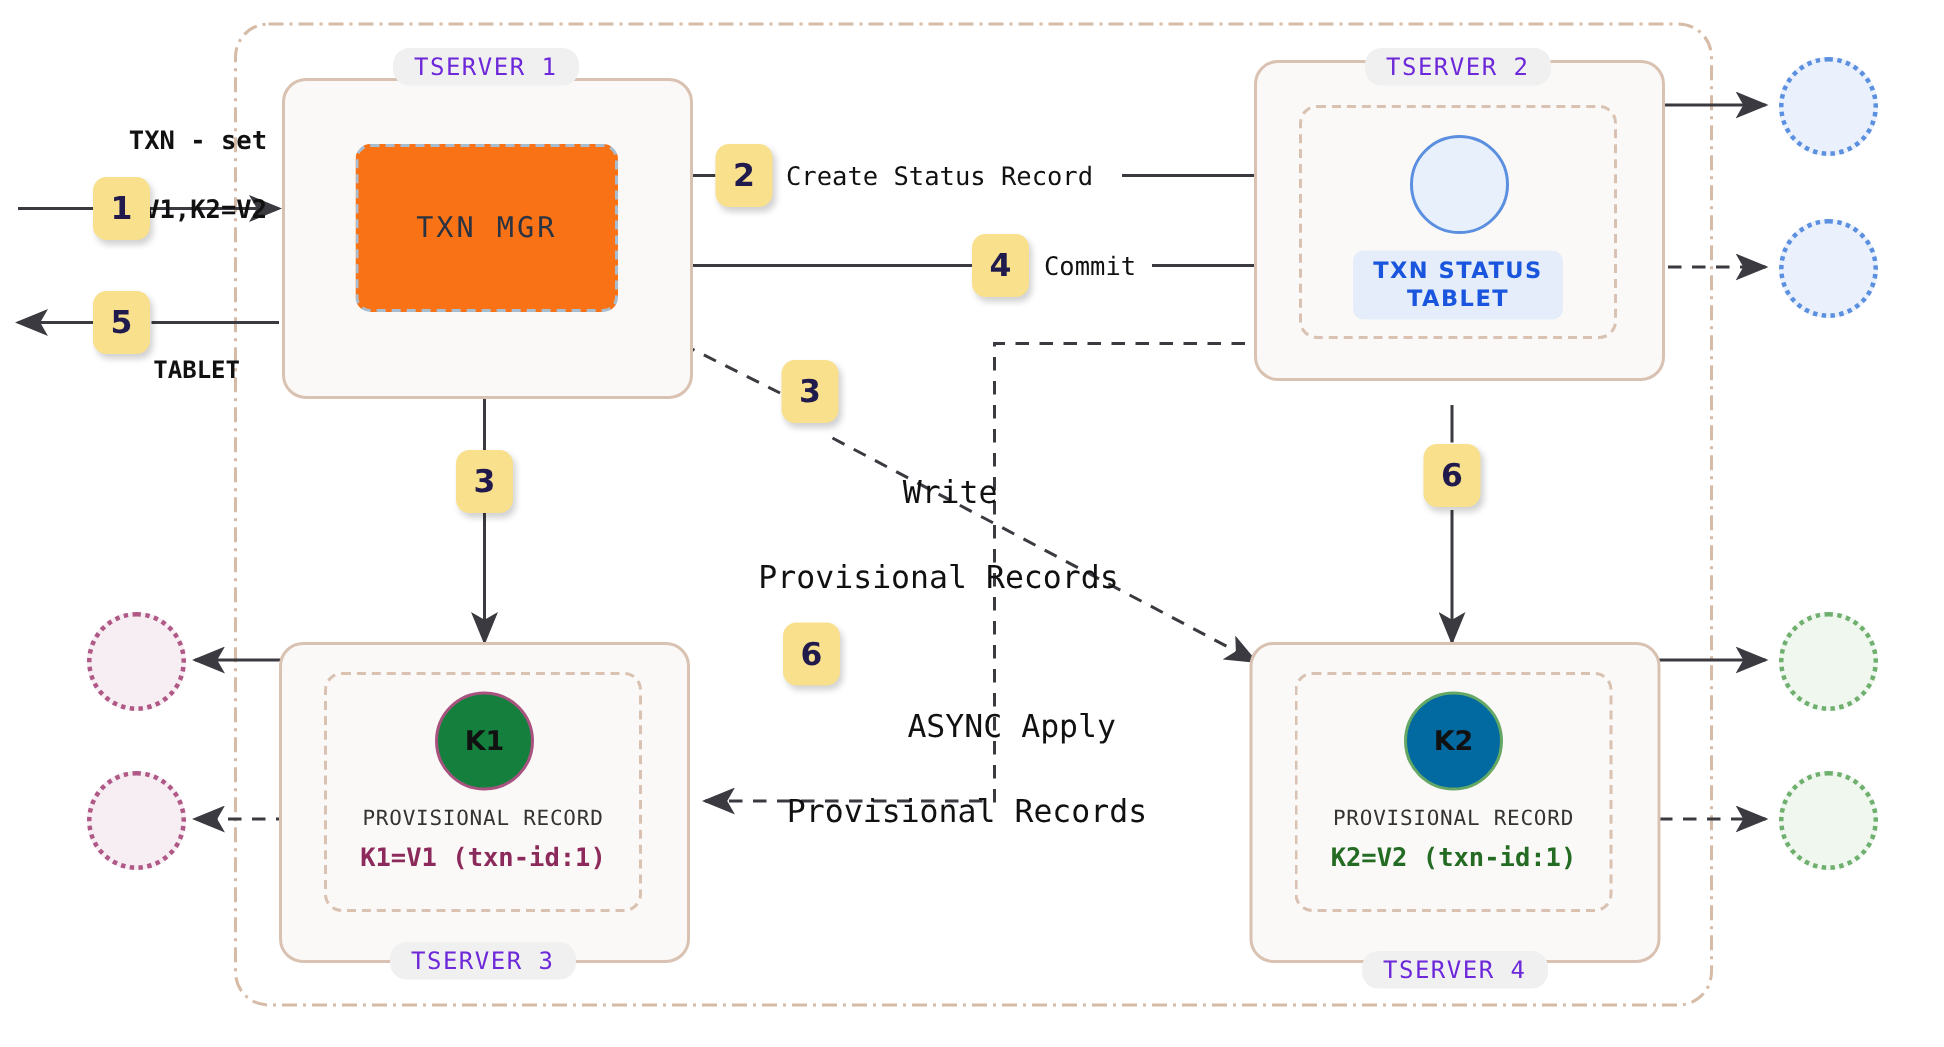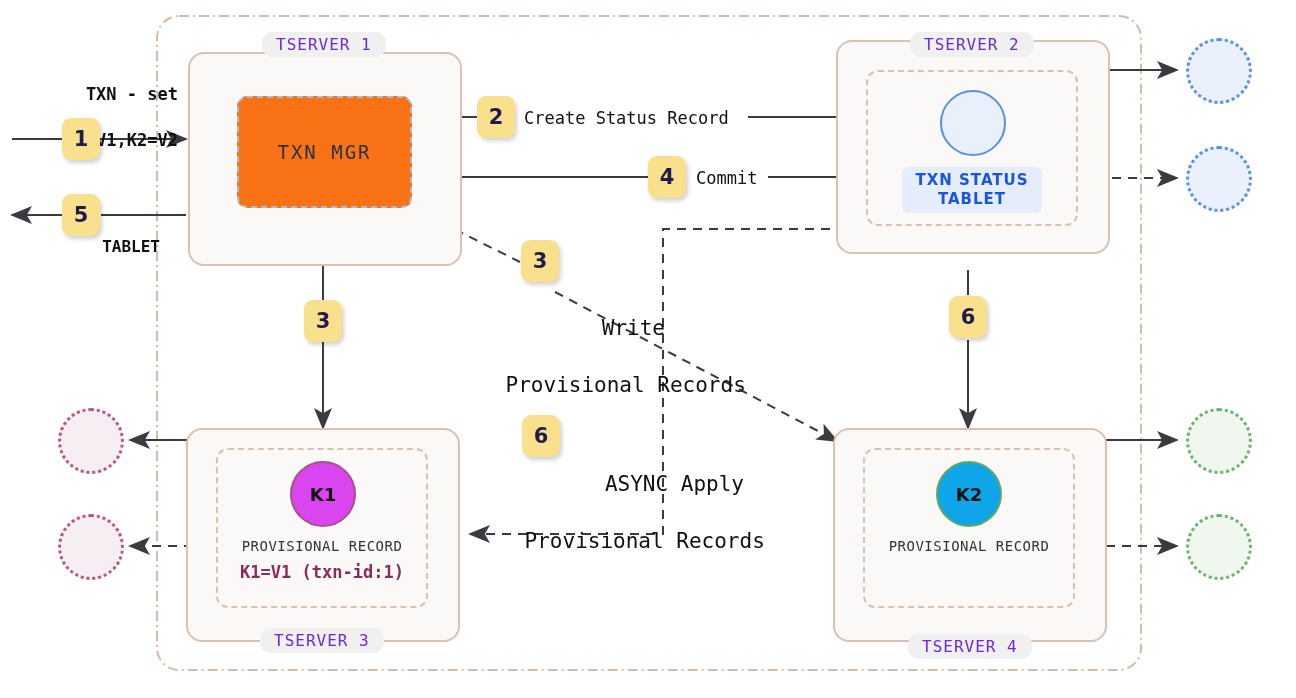--- a/index.html
+++ b/index.html
@@ -12,22 +12,22 @@
   .tslabel{position:absolute;background:#f0f0f0;border-radius:11px;padding:3px 14px;
            font-size:16px;letter-spacing:1px;color:#6d28d9;white-space:nowrap;}
   .inner-dashdot{position:absolute;border:2px dashed #d9c2b2;border-radius:12px;box-sizing:border-box;}
   .txnmgr{position:absolute;background:#f97316;border:2px dashed #a9bdd1;border-radius:10px;
           box-sizing:border-box;display:flex;align-items:center;justify-content:center;
           font-size:19px;letter-spacing:2px;color:#2a3342;}
 
   
   .keycircle{position:absolute;border-radius:50%;display:flex;align-items:center;justify-content:center;
              font-family:"DejaVu Sans",sans-serif;font-weight:bold;font-size:18px;color:#111;box-sizing:border-box;}
-  .k1c{background:#d946ef;border:2px solid #a8537f;}
-  .k2c{background:#0ea5e9;border:2px solid #65a865;}
+  .k1c{background:#15803d;border:2px solid #a8537f;}
+  .k2c{background:#0369a1;border:2px solid #65a865;}
   .bluec{background:#e8f0fc;border:2px solid #5b8fe0;}
   .ghost{position:absolute;border-radius:50%;box-sizing:border-box;}
   .ghost-pink{background:#f7eef3;border:3px dotted #b05886;}
   .ghost-blue{background:#eaf1fd;border:3px dotted #5b8fe0;}
   .ghost-green{background:#eff7ef;border:3px dotted #6fb06f;}
 
   
   .badge{position:absolute;background:#f9e08d;border-radius:9px;width:38px;height:42px;
          display:flex;align-items:center;justify-content:center;color:#201a4d;
          font-family:"DejaVu Sans",sans-serif;font-weight:bold;font-size:21px;
@@ -123,20 +123,21 @@
   <div class="inner-dashdot" style="left:216px;top:448px;width:212px;height:160px;"></div>
   <div class="keycircle k1c" style="left:290px;top:461px;width:66px;height:66px;">K1</div>
   <div class="prov-title" style="left:216px;top:538px;width:212px;">PROVISIONAL RECORD</div>
   <div class="prov-val pink" style="left:216px;top:562px;width:212px;">K1=V1 (txn-id:1)</div>
 
   <div class="tserver" style="left:833px;top:428px;width:274px;height:214px;"></div>
   <div class="tslabel" style="left:908px;top:634px;">TSERVER 4</div>
   <div class="inner-dashdot" style="left:863px;top:448px;width:212px;height:160px;"></div>
   <div class="keycircle k2c" style="left:936px;top:461px;width:66px;height:66px;">K2</div>
   <div class="prov-title" style="left:863px;top:538px;width:212px;">PROVISIONAL RECORD</div>
+  <div class="prov-val green" style="left:863px;top:562px;width:212px;">K2=V2 (txn-id:1)</div>
 
   <div class="ghost ghost-blue" style="left:1186px;top:38px;width:66px;height:66px;"></div>
   <div class="ghost ghost-blue" style="left:1186px;top:146px;width:66px;height:66px;"></div>
   <div class="ghost ghost-pink" style="left:58px;top:408px;width:66px;height:66px;"></div>
   <div class="ghost ghost-pink" style="left:58px;top:514px;width:66px;height:66px;"></div>
   <div class="ghost ghost-green" style="left:1186px;top:408px;width:66px;height:66px;"></div>
   <div class="ghost ghost-green" style="left:1186px;top:514px;width:66px;height:66px;"></div>
 
   <div class="badge" style="left:62px;top:118px;">1</div>
 

